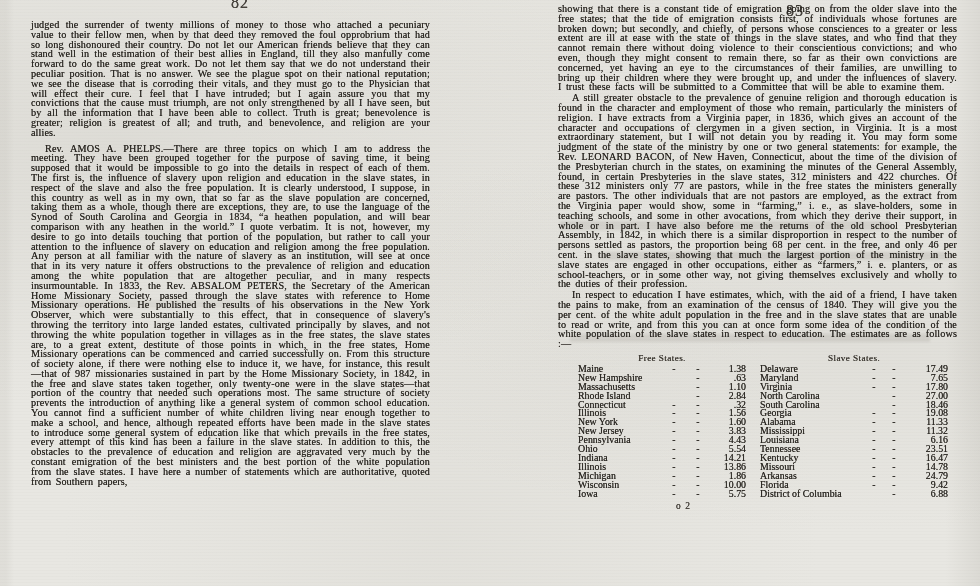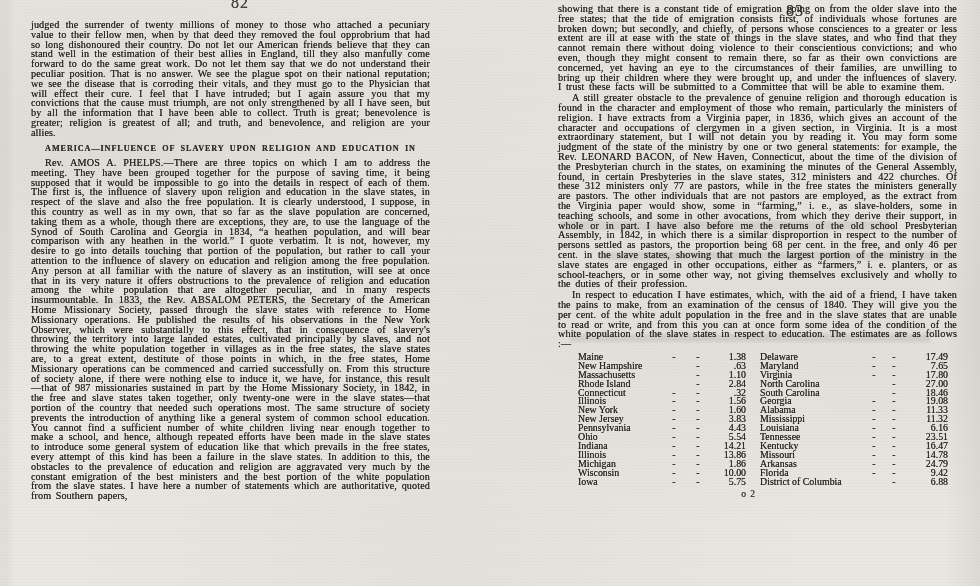--- a/index.html
+++ b/index.html
@@ -43,21 +43,21 @@
   .hdr-gap{ width:14px; }
   .hdr-slave{ width:188px; text-align:center; }
   .est-row{ display:flex; line-height:8.9px; white-space:nowrap; }
   .c-fname{ width:84px; }
   .c-d{ width:24px; text-align:center; }
   .c-fval{ width:36px; text-align:right; }
   .c-gap{ width:14px; }
   .c-sname{ width:104px; }
   .c-d2{ width:20px; text-align:center; }
   .c-sval{ width:44px; text-align:right; }
-  .signature{ margin-top:3px; margin-left:118px; width:80px; text-align:right; font-size:9.5px; letter-spacing:1px; color:#44403a; }
+  .signature{ margin-top:3px; margin-left:118px; width:80px; text-align:left; font-size:9.5px; letter-spacing:1px; color:#44403a; }
   
   .streak{
     position:absolute; background:rgba(172,170,161,0.30);
     filter:blur(1.2px); pointer-events:none;
   }
 </style>
 </head>
 <body>
 
 <div class="streak" style="left:560px;top:221px;width:330px;height:9px;"></div>
@@ -65,34 +65,38 @@
 <div class="streak" style="left:570px;top:334px;width:360px;height:8px;"></div>
 <div class="streak" style="left:40px;top:300px;width:300px;height:8px;opacity:.6;"></div>
 
 <div class="pageno ink" id="pageno-left">82</div>
 <div class="pageno ink" id="pageno-right">83</div>
 
 <div class="page" id="left-page">
   <p class="body-text ink">judged the surrender of twenty millions of money to those who attached a pecuniary value to their fellow men, when by that deed they removed the foul opprobrium that had so long dishonoured their country.  Do not let our American friends believe that they can stand well in the estimation of their best allies in England, till they also manfully come forward to do the same great work.  Do not let them say that we do not understand their peculiar position.  That is no answer.  We see the plague spot on their national reputation; we see the disease that is corroding their vitals, and they must go to the Physician that will effect their cure.  I feel that I have intruded; but I again assure you that my convictions that the cause must triumph, are not only strengthened by all I have seen, but by all the information that I have been able to collect.  Truth is great; benevolence is greater; religion is greatest of all; and truth, and benevolence, and religion are your allies.</p>
 
   <div class="heading ink">
-    <div>AMERICA—INFLUENCE OF SLAVERY UPON RELIGION AND EDUCATION IN</div>
   </div>
 
   <p class="body-text indent ink">Rev. AMOS A. PHELPS.—There are three topics on which I am to address the meeting.  They have been grouped together for the purpose of saving time, it being supposed that it would be impossible to go into the details in respect of each of them.  The first is, the influence of slavery upon religion and education in the slave states, in respect of the slave and also the free population.  It is clearly understood, I suppose, in this country as well as in my own, that so far as the slave population are concerned, taking them as a whole, though there are exceptions, they are, to use the language of the Synod of South Carolina and Georgia in 1834, “a heathen population, and will bear comparison with any heathen in the world.”  I quote verbatim.  It is not, however, my desire to go into details touching that portion of the population, but rather to call your attention to the influence of slavery on education and religion among the free population.  Any person at all familiar with the nature of slavery as an institution, will see at once that in its very nature it offers obstructions to the prevalence of religion and education among the white population that are altogether peculiar, and in many respects insurmountable.  In 1833, the Rev. ABSALOM PETERS, the Secretary of the American Home Missionary Society, passed through the slave states with reference to Home Missionary operations.  He published the results of his observations in the New York Observer, which were substantially to this effect, that in consequence of slavery's throwing the territory into large landed estates, cultivated principally by slaves, and not throwing the white population together in villages as in the free states, the slave states are, to a great extent, destitute of those points in which, in the free states, Home Missionary operations can be commenced and carried successfully on.  From this structure of society alone, if there were nothing else to induce it, we have, for instance, this result—that of 987 missionaries sustained in part by the Home Missionary Society, in 1842, in the free and slave states taken together, only twenty-one were in the slave states—that portion of the country that needed such operations most. The same structure of society prevents the introduction of anything like a general system of common school education.  You cannot find a sufficient number of white children living near enough together to make a school, and hence, although repeated efforts have been made in the slave states to introduce some general system of education like that which prevails in the free states, every attempt of this kind has been a failure in the slave states.  In addition to this, the obstacles to the prevalence of education and religion are aggravated very much by the constant emigration of the best ministers and the best portion of the white population from the slave states.  I have here a number of statements which are authoritative, quoted from Southern papers,</p>
 </div>
 
 <div class="page" id="right-page">
   <p class="body-text ink">showing that there is a constant tide of emigration going on from the older slave into the free states; that the tide of emigration consists first, of individuals whose fortunes are broken down; but secondly, and chiefly, of persons whose consciences to a greater or less extent are ill at ease with the state of things in the slave states, and who find that they cannot remain there without doing violence to their conscientious convictions; and who even, though they might consent to remain there, so far as their own convictions are concerned, yet having an eye to the circumstances of their families, are unwilling to bring up their children where they were brought up, and under the influences of slavery. I trust these facts will be submitted to a Committee that will be able to examine them.</p>
 
   <p class="body-text indent ink" style="margin-top:1px;">A still greater obstacle to the prevalence of genuine religion and thorough education is found in the character and employment of those who remain, particularly the ministers of religion.  I have extracts from a Virginia paper, in 1836, which gives an account of the character and occupations of clergymen in a given section, in Virginia.  It is a most extraordinary statement, but I will not detain you by reading it.  You may form some judgment of the state of the ministry by one or two general statements: for example, the Rev. LEONARD BACON, of New Haven, Connecticut, about the time of the division of the Presbyterian church in the states, on examining the minutes of the General Assembly, found, in certain Presbyteries in the slave states, 312 ministers and 422 churches.  Of these 312 ministers only 77 are pastors, while in the free states the ministers generally are pastors.  The other individuals that are not pastors are employed, as the extract from the Virginia paper would show, some in “farming,” i. e., as slave-holders, some in teaching schools, and some in other avocations, from which they derive their support, in whole or in part. I have also before me the returns of the old school Presbyterian Assembly, in 1842, in which there is a similar disproportion in respect to the number of persons settled as pastors, the proportion being 68 per cent. in the free, and only 46 per cent. in the slave states, showing that much the largest portion of the ministry in the slave states are engaged in other occupations, either as “farmers,” i. e. planters, or as school-teachers, or in some other way, not giving themselves exclusively and wholly to the duties of their profession.</p>
 
   <p class="body-text indent ink" style="margin-top:1px;">In respect to education I have estimates, which, with the aid of a friend, I have taken the pains to make, from an examination of the census of 1840. They will give you the per cent. of the white adult population in the free and in the slave states that are unable to read or write, and from this you can at once form some idea of the condition of the white population of the slave states in respect to education.   The estimates are as follows :—</p>
 
   <div class="est-table ink">
+    <div class="est-headers">
+      <span class="hdr-free">Free States.</span>
+      <span class="hdr-gap"></span>
+      <span class="hdr-slave">Slave States.</span>
+    </div>
     <div>
         <div class="est-row">
           <span class="c-fname">Maine</span>
           <span class="c-d">-</span>
           <span class="c-d">-</span>
           <span class="c-fval">1.38</span>
           <span class="c-gap"></span>
           <span class="c-sname">Delaware</span>
           <span class="c-d2">-</span>
           <span class="c-d2">-</span>

